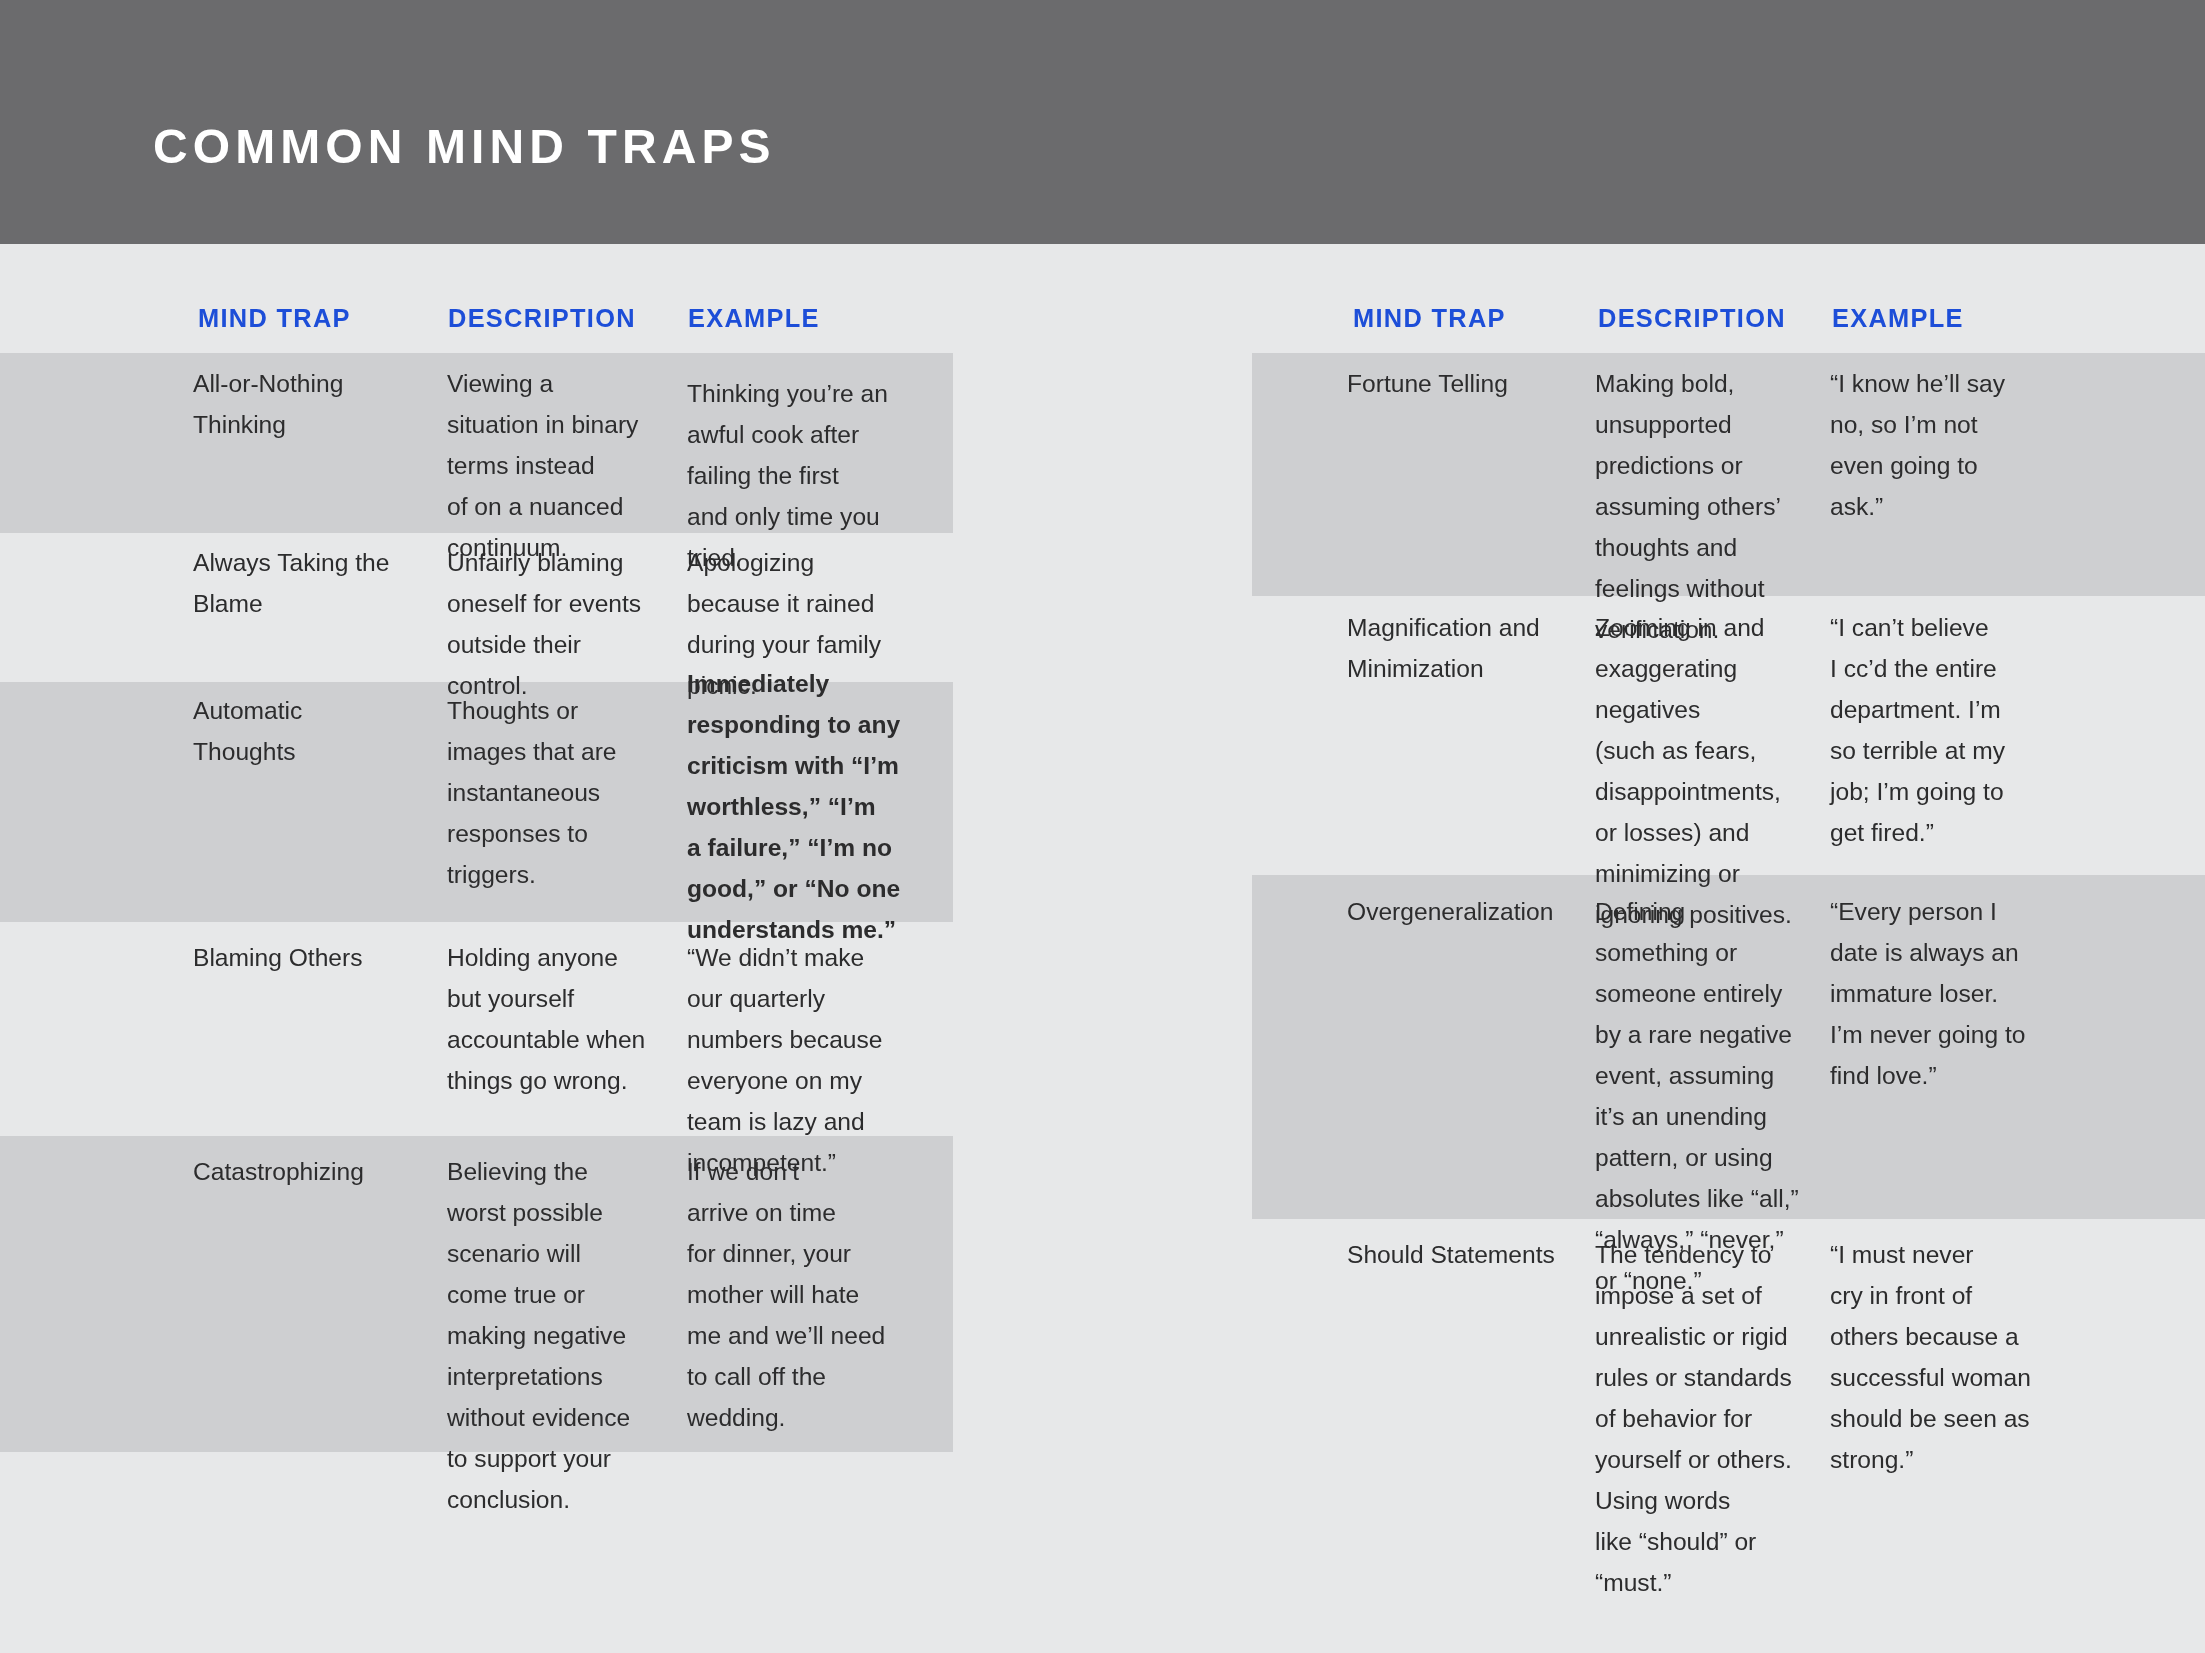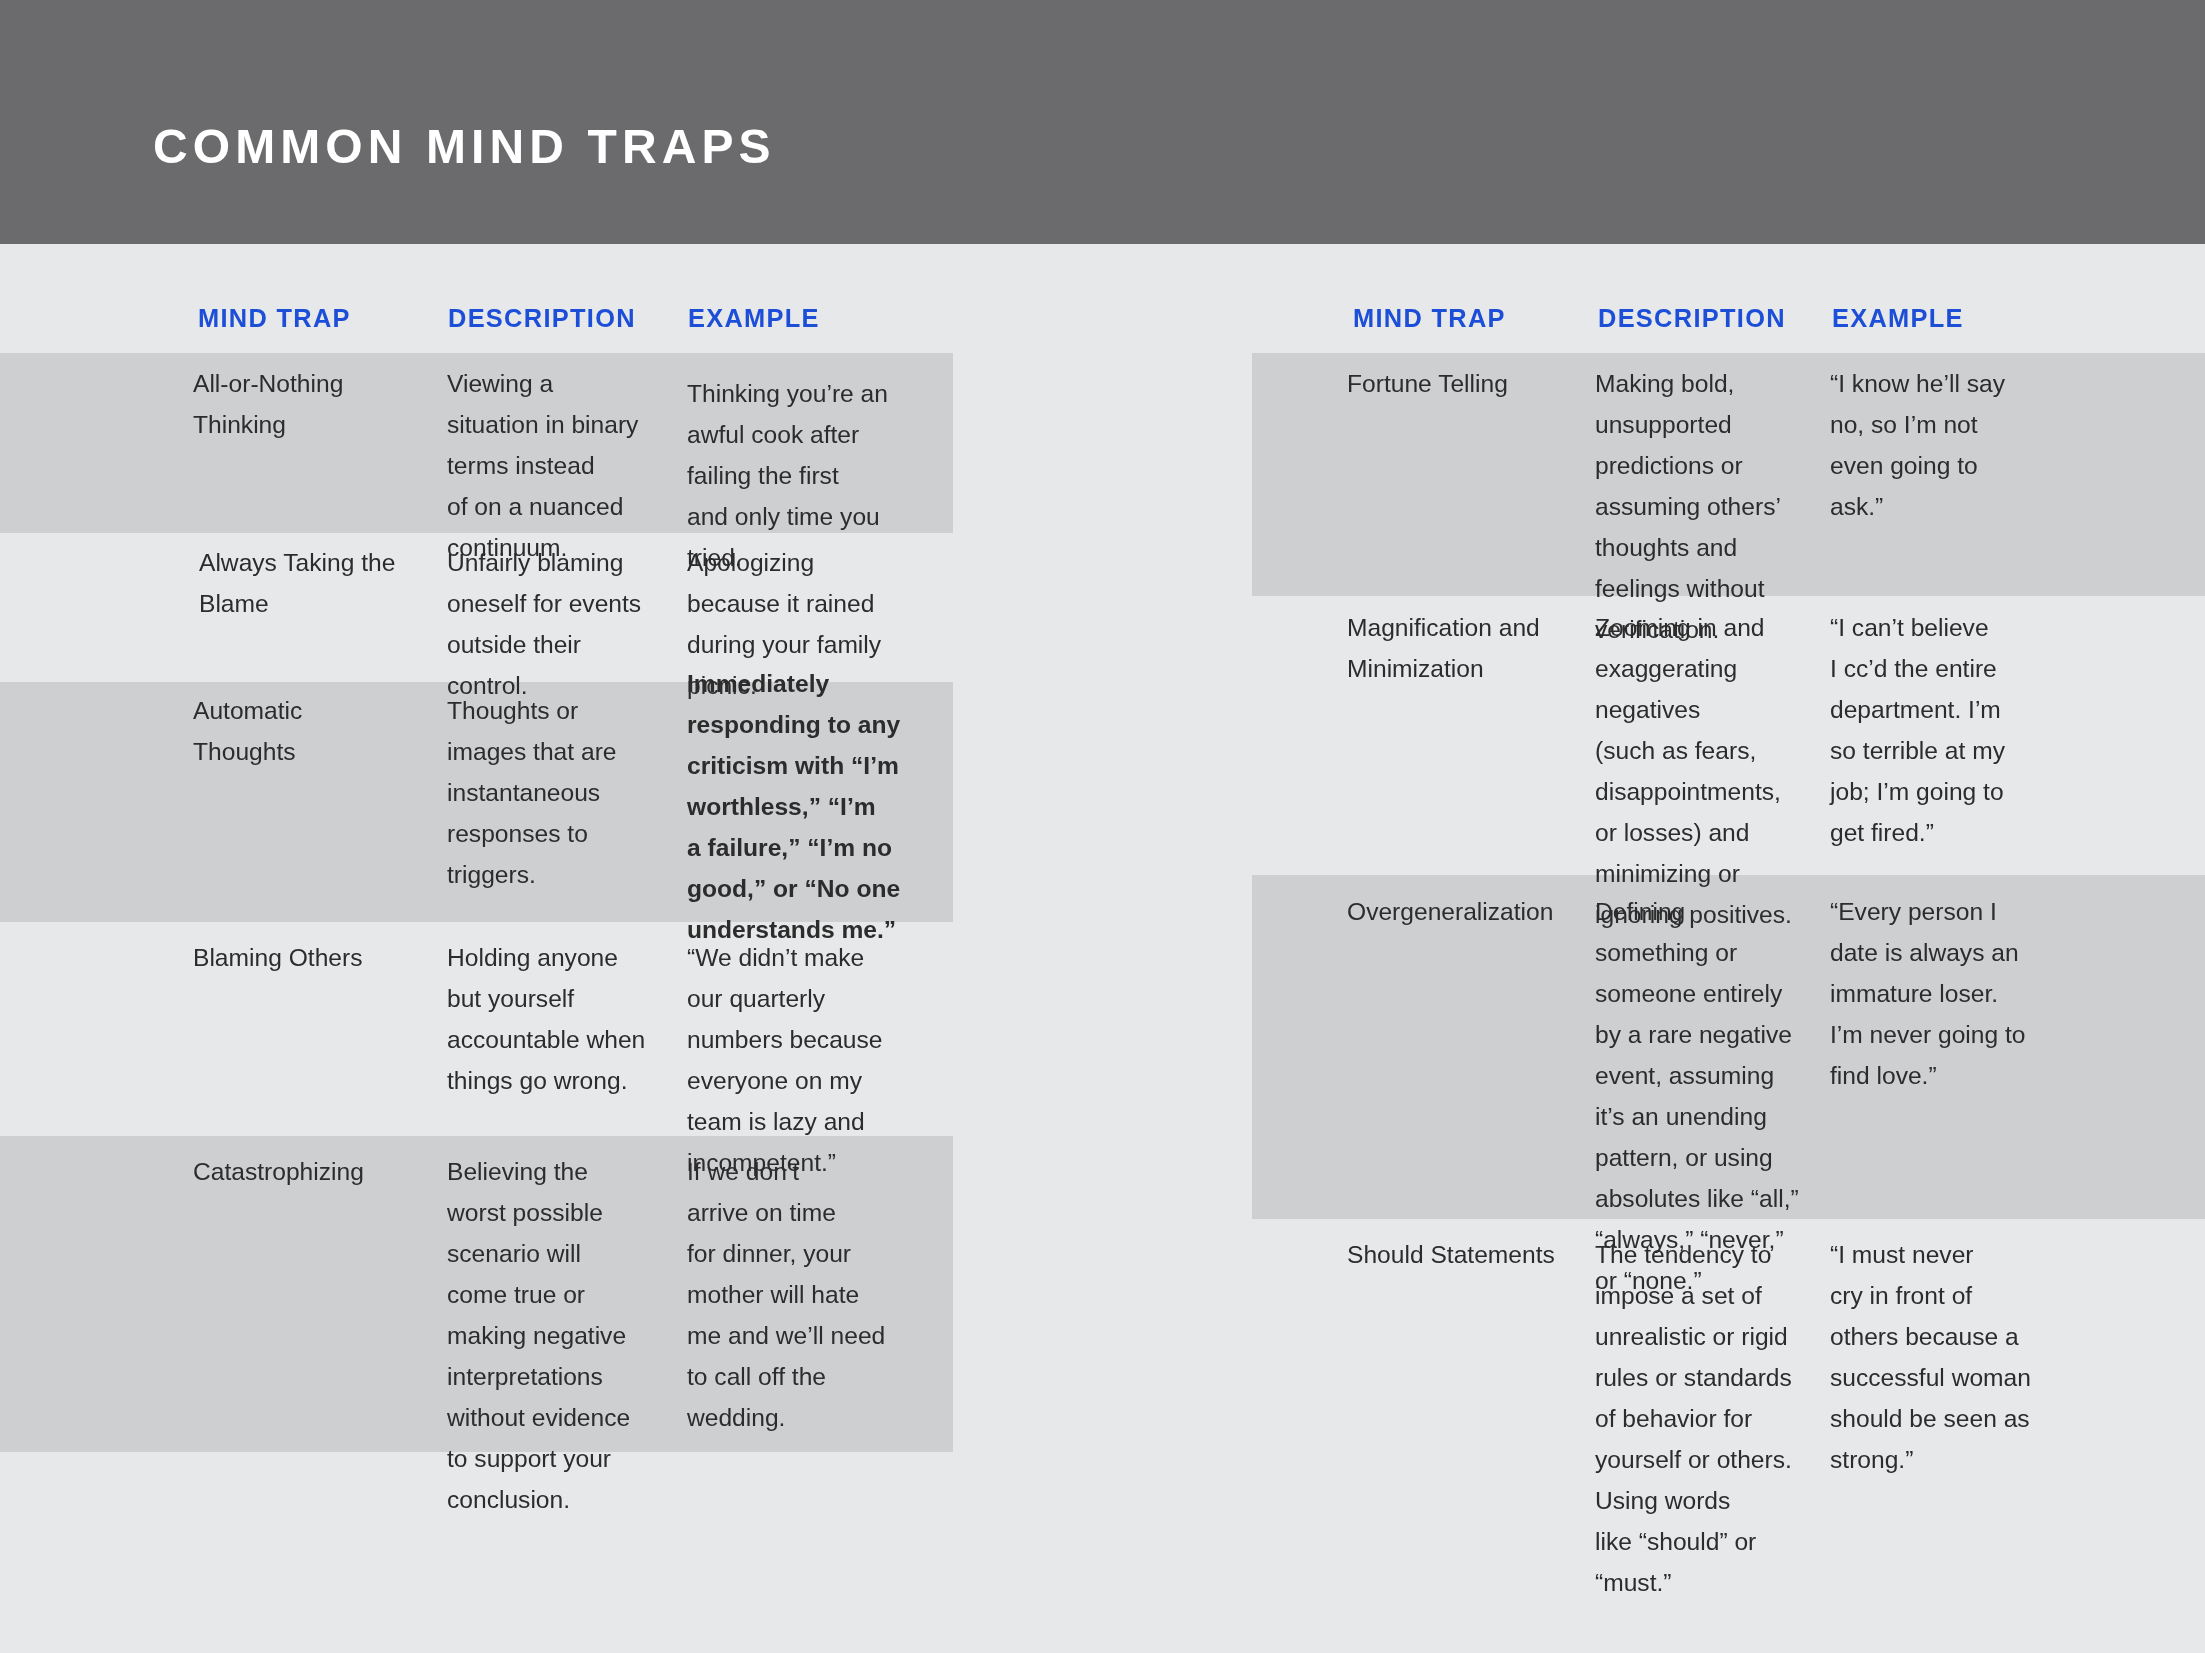--- a/index.html
+++ b/index.html
@@ -99,21 +99,21 @@
 terms instead
 of on a nuanced
 continuum.</div>
     <div class="cell lc3" style="top:363px;margin-top:10px;">Thinking you’re an
 awful cook after
 failing the first
 and only time you
 tried.</div>
   </div>
   <div>
-    <div class="cell lc1" style="top:542px;margin-left:6px;">Always Taking the
+    <div class="cell lc1" style="top:542px;">Always Taking the
 Blame</div>
     <div class="cell lc2" style="top:542px;">Unfairly blaming
 oneself for events
 outside their
 control.</div>
     <div class="cell lc3" style="top:542px;">Apologizing
 because it rained
 during your family
 picnic.</div>
   </div>

